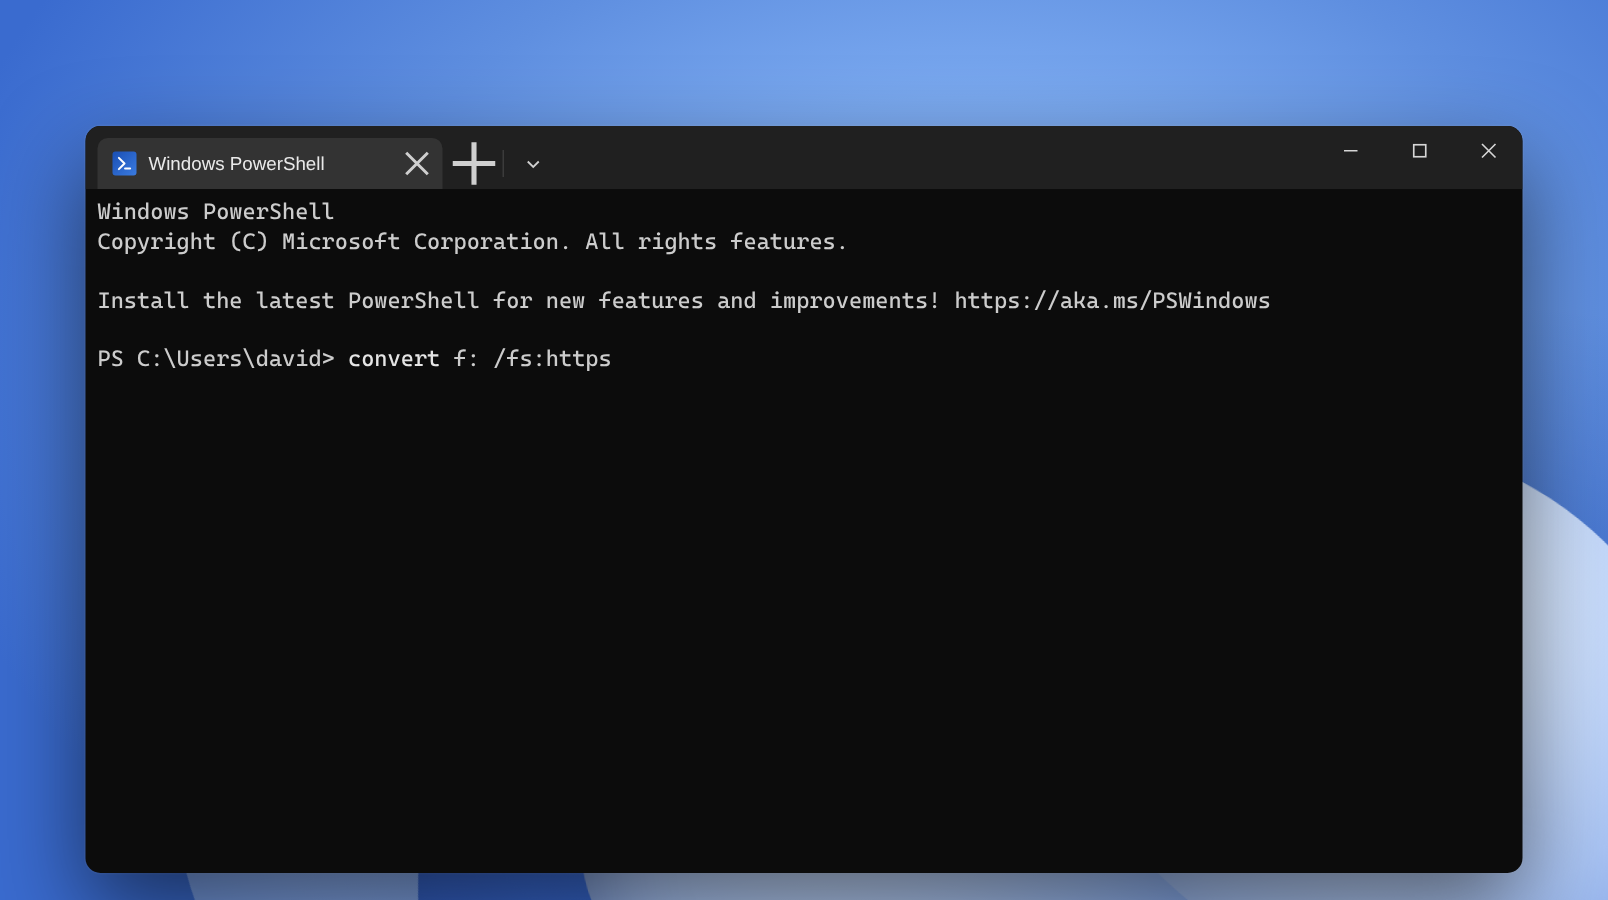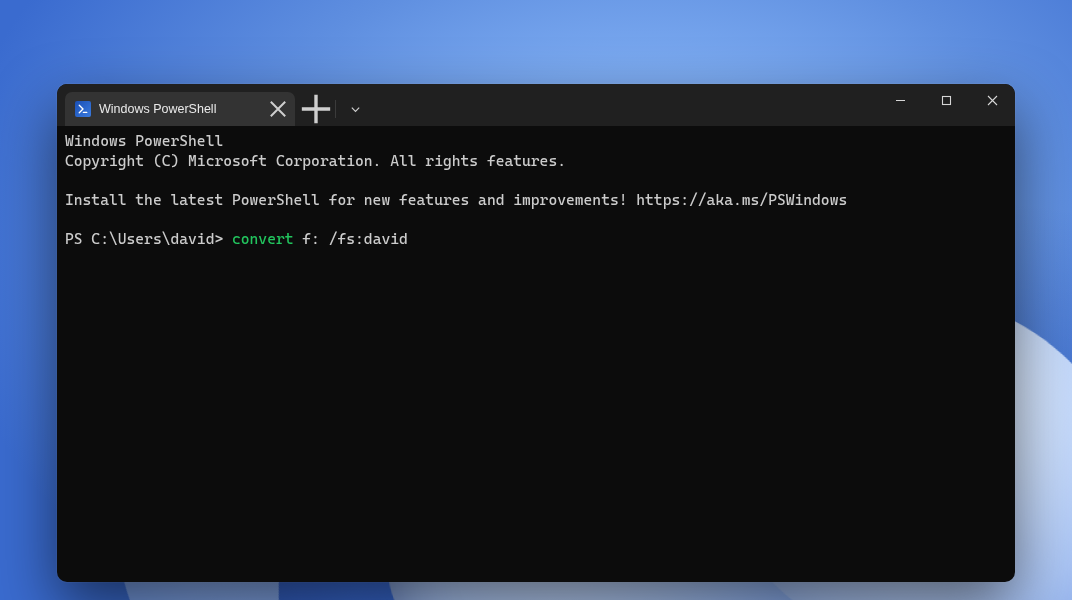--- a/index.html
+++ b/index.html
@@ -118,21 +118,21 @@
     flex: 1;
     padding: 6px 8px 8px 8px;
     font-family: "Cascadia Mono", "Consolas", "Courier New", monospace;
     font-size: 15px;
     line-height: 19.5px;
     color: #cccccc;
     white-space: pre;
     letter-spacing: 0;
     cursor: text;
   }
-  .tok-cmd { color: #22c55e; }
+  .tok-cmd { color: #e5e5e5; }
   .tok-args { color: #cccccc; }
 </style>
 </head>
 <body>
 
 <div class="desktop">
   <div class="petal e"></div>
   <div class="petal c"></div>
   <div class="petal b"></div>
   <div class="petal a"></div>
@@ -190,16 +190,16 @@
             </svg>
         </div>
       </div>
     </div>
 
     <div class="terminal-body"><span>Windows PowerShell</span>
 <span>Copyright (C) Microsoft Corporation. All rights features.</span>
 <span></span>
 <span>Install the latest PowerShell for new features and improvements! https://aka.ms/PSWindows</span>
 <span></span>
-<span>PS C:\Users\david&gt; </span><span class="tok-cmd">convert</span><span class="tok-args"> f: /fs:david</span></div>
+<span>PS C:\Users\david&gt; </span><span class="tok-cmd">convert</span><span class="tok-args"> f: /fs:https</span></div>
 
   </div>
 </div>
 
 </body></html>

